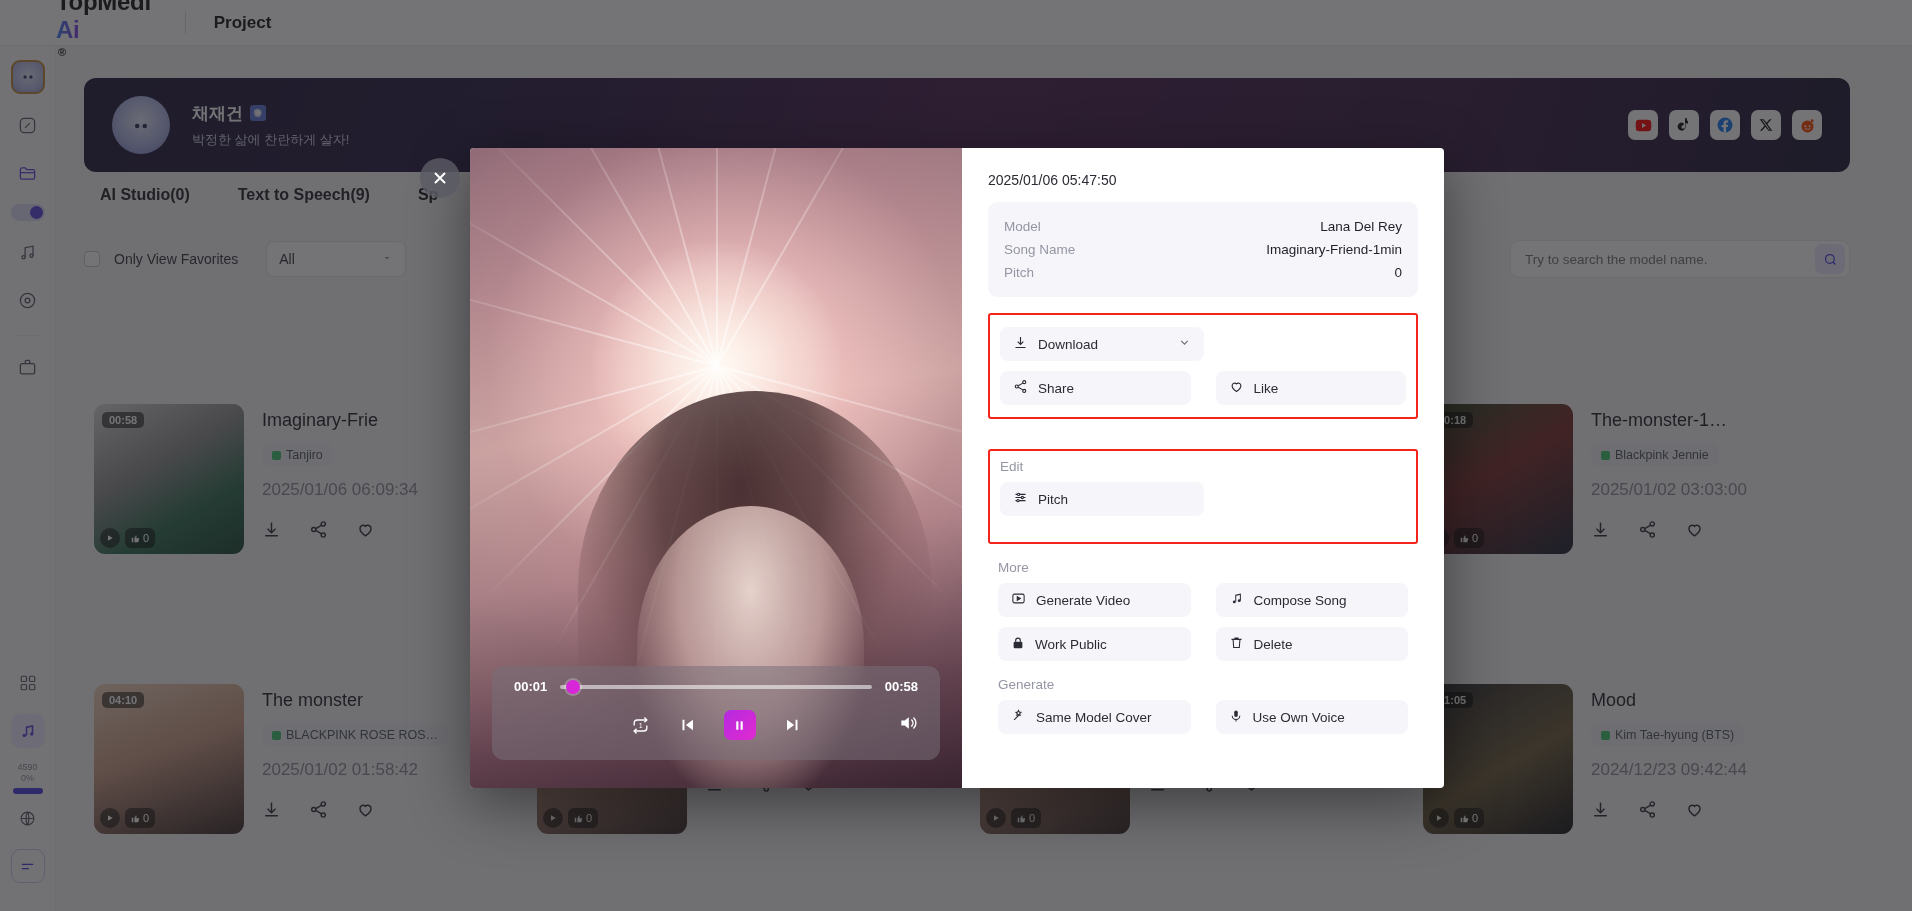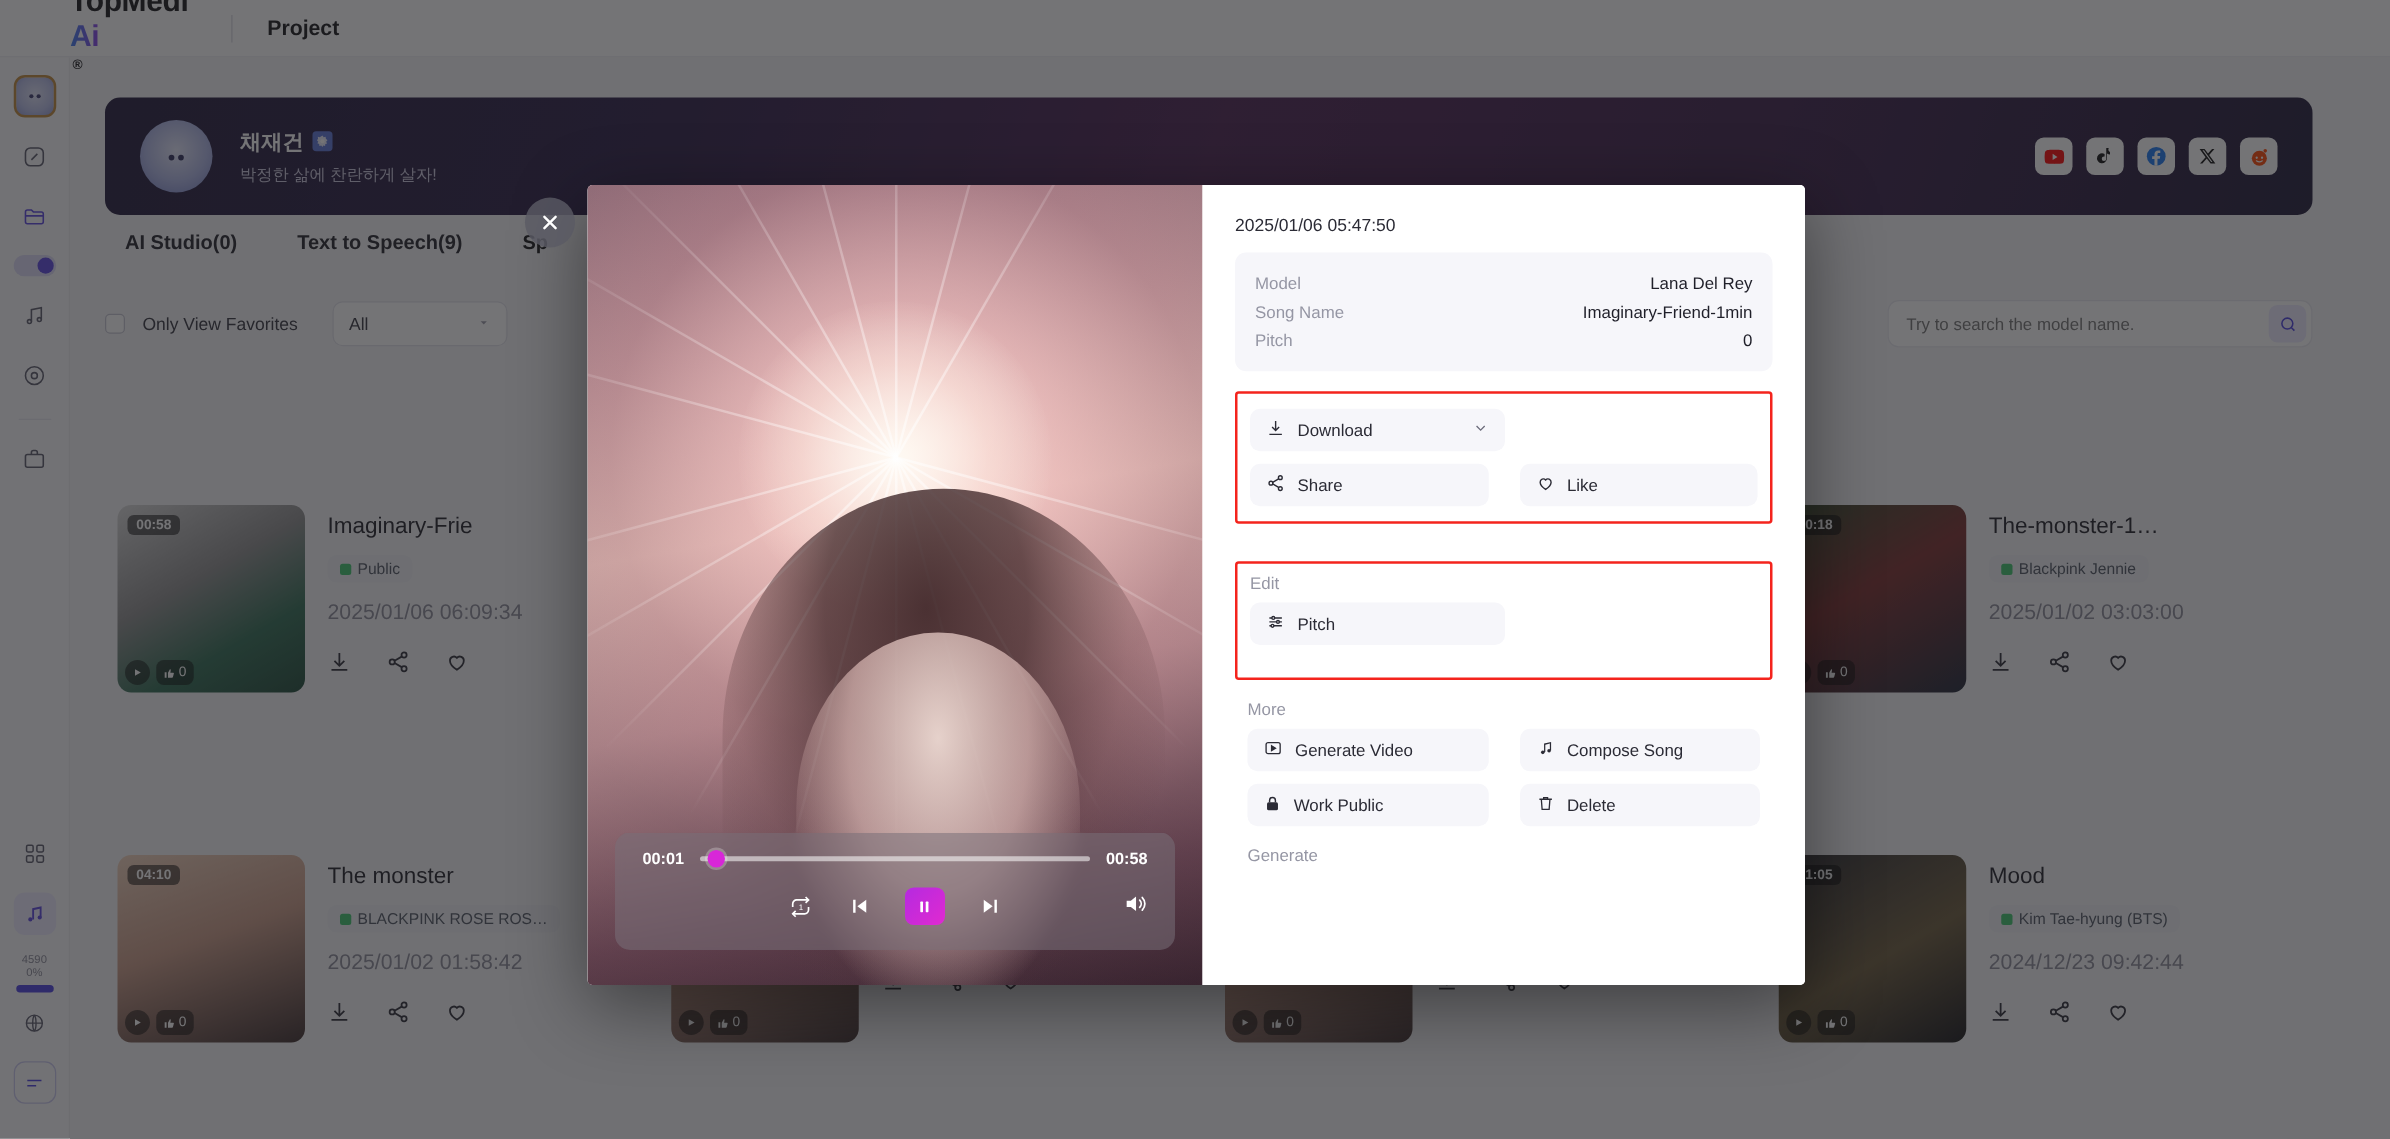--- a/index.html
+++ b/index.html
@@ -171,21 +171,21 @@
   .ptime { font-size:13px;font-weight:700;color:#fff; }
   .ptrack { flex:1; height:4px; border-radius:2px; background:rgba(255,255,255,.55); position:relative;}
   .phandle { position:absolute; left:1.7%; top:-5px; width:14px;height:14px;border-radius:50%;
              background:#d827d8; box-shadow:0 0 0 2px rgba(255,255,255,.25);}
   .pctrl { display:flex; align-items:center; justify-content:center; gap:28px; margin-top:16px; position:relative;}
   .pbtn { color:#fff; display:flex;align-items:center;justify-content:center; cursor:pointer;}
   .pplay { width:32px;height:30px;border-radius:7px;background:linear-gradient(135deg,#b52ae0,#e02ad0);
            display:flex;align-items:center;justify-content:center;}
   .pvol { position:absolute; right:0; color:#fff; }
 
-  .modal-right { flex:1; background:#fff; position:relative; padding: 24px 26px 0; }
+  .modal-right { flex:1; background:#fff; position:relative; padding: 24px 26px 0; border-radius: 27px; }
   .m-date { font-size:14px; color:#2b2b35; font-weight:500; }
   .m-meta { background:#f6f6fa; border-radius:9px; margin-top:14px; padding: 13px 16px; }
   .m-row { display:flex; justify-content:space-between; align-items:center; padding: 4px 0; }
   .m-k { font-size:13.5px; color:#9596a4; }
   .m-v { font-size:13.5px; color:#1f1f29; }
 
   .hl { border:2.5px solid #f4241d; border-radius:3px; }
   .actions { margin-top:16px; padding: 12px 10px; }
   .btn-row { display:flex; gap:25px; margin-bottom: 10px; }
   .btn-row:last-child{margin-bottom:0;}
@@ -393,21 +393,21 @@
                   <path d="M2 10h4v12H2zM9 22h8.6a2 2 0 002-1.5l2-7.5a1.6 1.6 0 00-1.6-2H14l.8-4.2A2 2 0 0012.9 4L9 11z"></path>
                 </svg>
                 <span>0</span>
               </span>
           </span>
         </div>
         <div class="cbody">
           <div class="ctitle">Imaginary-Frie</div>
           <div class="cbadge">
               <span class="dot"></span>
-              <span>Public</span>
+              <span>Tanjiro</span>
             </div>
           <div class="cdate">2025/01/06 06:09:34</div>
           <div class="cicons">
             <span><svg width="19" height="19" viewBox="0 0 24 24" fill="none" stroke="currentColor" stroke-width="1.8">
                   <path d="M12 3v12M7 11l5 5 5-5M4 20h16"></path>
                 </svg></span>
             <span><svg width="19" height="19" viewBox="0 0 24 24" fill="none" stroke="currentColor" stroke-width="1.8">
                   <circle cx="18" cy="5" r="2.6"></circle>
                   <circle cx="6" cy="12" r="2.6"></circle>
                   <circle cx="18" cy="19" r="2.6"></circle>
@@ -888,18 +888,35 @@
             <span><svg width="15" height="15" viewBox="0 0 24 24" fill="none" stroke="currentColor" stroke-width="1.7">
                   <path d="M4 7h16M9.5 7V5h5v2M6.5 7l1 13h9l1-13"></path>
                 </svg></span>
             <span>Delete</span>
           </div>
         </div>
       </div>
 
       <div style="padding:0 10px;">
         <div class="sect-label">Generate</div>
+        <div class="btn-row">
+          <div class="abtn">
+            <span><svg width="15" height="15" viewBox="0 0 24 24" fill="none" stroke="currentColor" stroke-width="1.7">
+                  <path d="M5 19l9-9"></path>
+                  <path d="M12 4l1.2 2.4L16 7l-2 2 .5 2.8L12 10.5 9.5 11.8 10 9 8 7l2.8-.6z"></path>
+                </svg></span>
+            <span>Same Model Cover</span>
+          </div>
+          <div class="abtn">
+            <span><svg width="14" height="14" viewBox="0 0 24 24" fill="currentColor">
+                  <rect x="9" y="2.5" width="6" height="11" rx="3"></rect>
+                  <path d="M5.5 11.5a6.5 6.5 0 0013 0" fill="none" stroke="currentColor" stroke-width="1.8"></path>
+                  <path d="M12 18v3.5" stroke="currentColor" stroke-width="1.8"></path>
+                </svg></span>
+            <span>Use Own Voice</span>
+          </div>
+        </div>
       </div>
 
     </div>
   </div>
 
 </div>
 
 </body></html>

